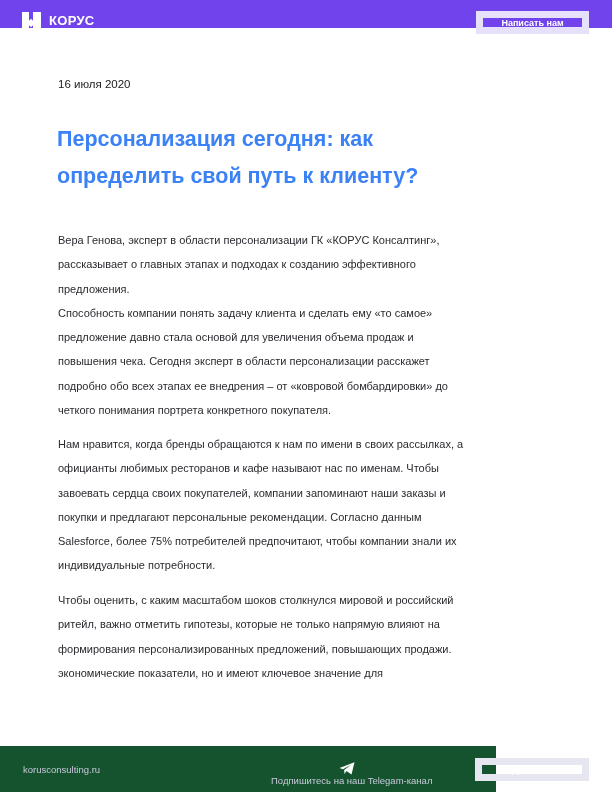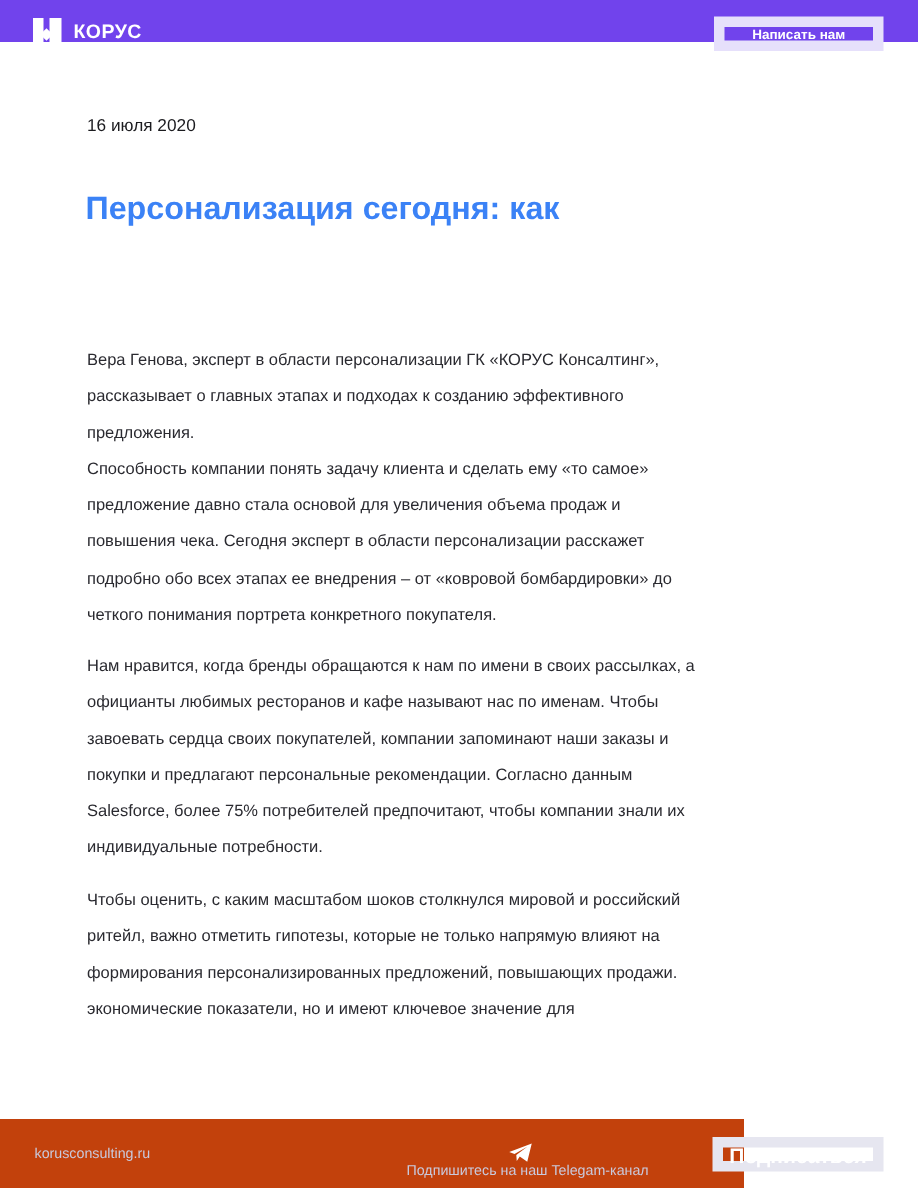--- a/index.html
+++ b/index.html
@@ -36,26 +36,26 @@
       position: absolute; left: 58px; width: 505px; font-size: 11px;
       line-height: 24.3px; color: #2a2a30;
     }
     .p1 { top: 228px; }
     .p2 { top: 432px; }
     .p3 { top: 588px; }
     .para span.line { display: block; white-space: nowrap; }
 
     .footer {
       position: absolute; left: 0; top: 746px; width: 496px; height: 46px;
-      background: #c2410c;
+      background: #14532d;
     }
     .site { position: absolute; left: 23px; top: 18px; font-size: 9.5px; color: #c9c9dc; }
     .tg { position: absolute; left: 262px; top: 16px; display: flex; align-items: center; flex-direction: column; }
     .tg-text { margin-left: 9px; font-size: 9.5px; color: #c9c9dc; }
-    .btn-sub { left: 475px; top: 12px; width: 114px; height: 23px; border-color: #e6e6f0; font-size: 14px; }
+    .btn-sub { left: 475px; top: 12px; width: 114px; height: 23px; border-color: #e6e6f0; font-size: 10px; }
   </style>
 </head>
 <body>
 
 <header class="header">
   <div class="logo">
     <div class="logo-mark">
       <div class="bar-l"></div>
         <div class="bar-r"></div>
         <div class="notch"></div>
@@ -65,20 +65,21 @@
       <span class="logo-sub">КОНСАЛТИНГ</span>
     </div>
   </div>
   <button class="btn-outline btn-contact">Написать нам</button>
 </header>
 
 <main>
   <div class="date">16 июля 2020</div>
   <h1 class="title">
     <span style="display:block">Персонализация сегодня: как</span>
+    <span style="display:block">определить свой путь к клиенту?</span>
   </h1>
 
   <div class="para p1">
     <span class="line">Вера Генова, эксперт в области персонализации ГК «КОРУС Консалтинг»,</span>
     <span class="line">рассказывает о главных этапах и подходах к созданию эффективного</span>
     <span class="line">предложения.</span>
     <span class="line">Способность компании понять задачу клиента и сделать ему «то самое»</span>
     <span class="line">предложение давно стала основой для увеличения объема продаж и</span>
     <span class="line">повышения чека. Сегодня эксперт в области персонализации расскажет</span>
     <span class="line">подробно обо всех этапах ее внедрения – от «ковровой бомбардировки» до</span>

